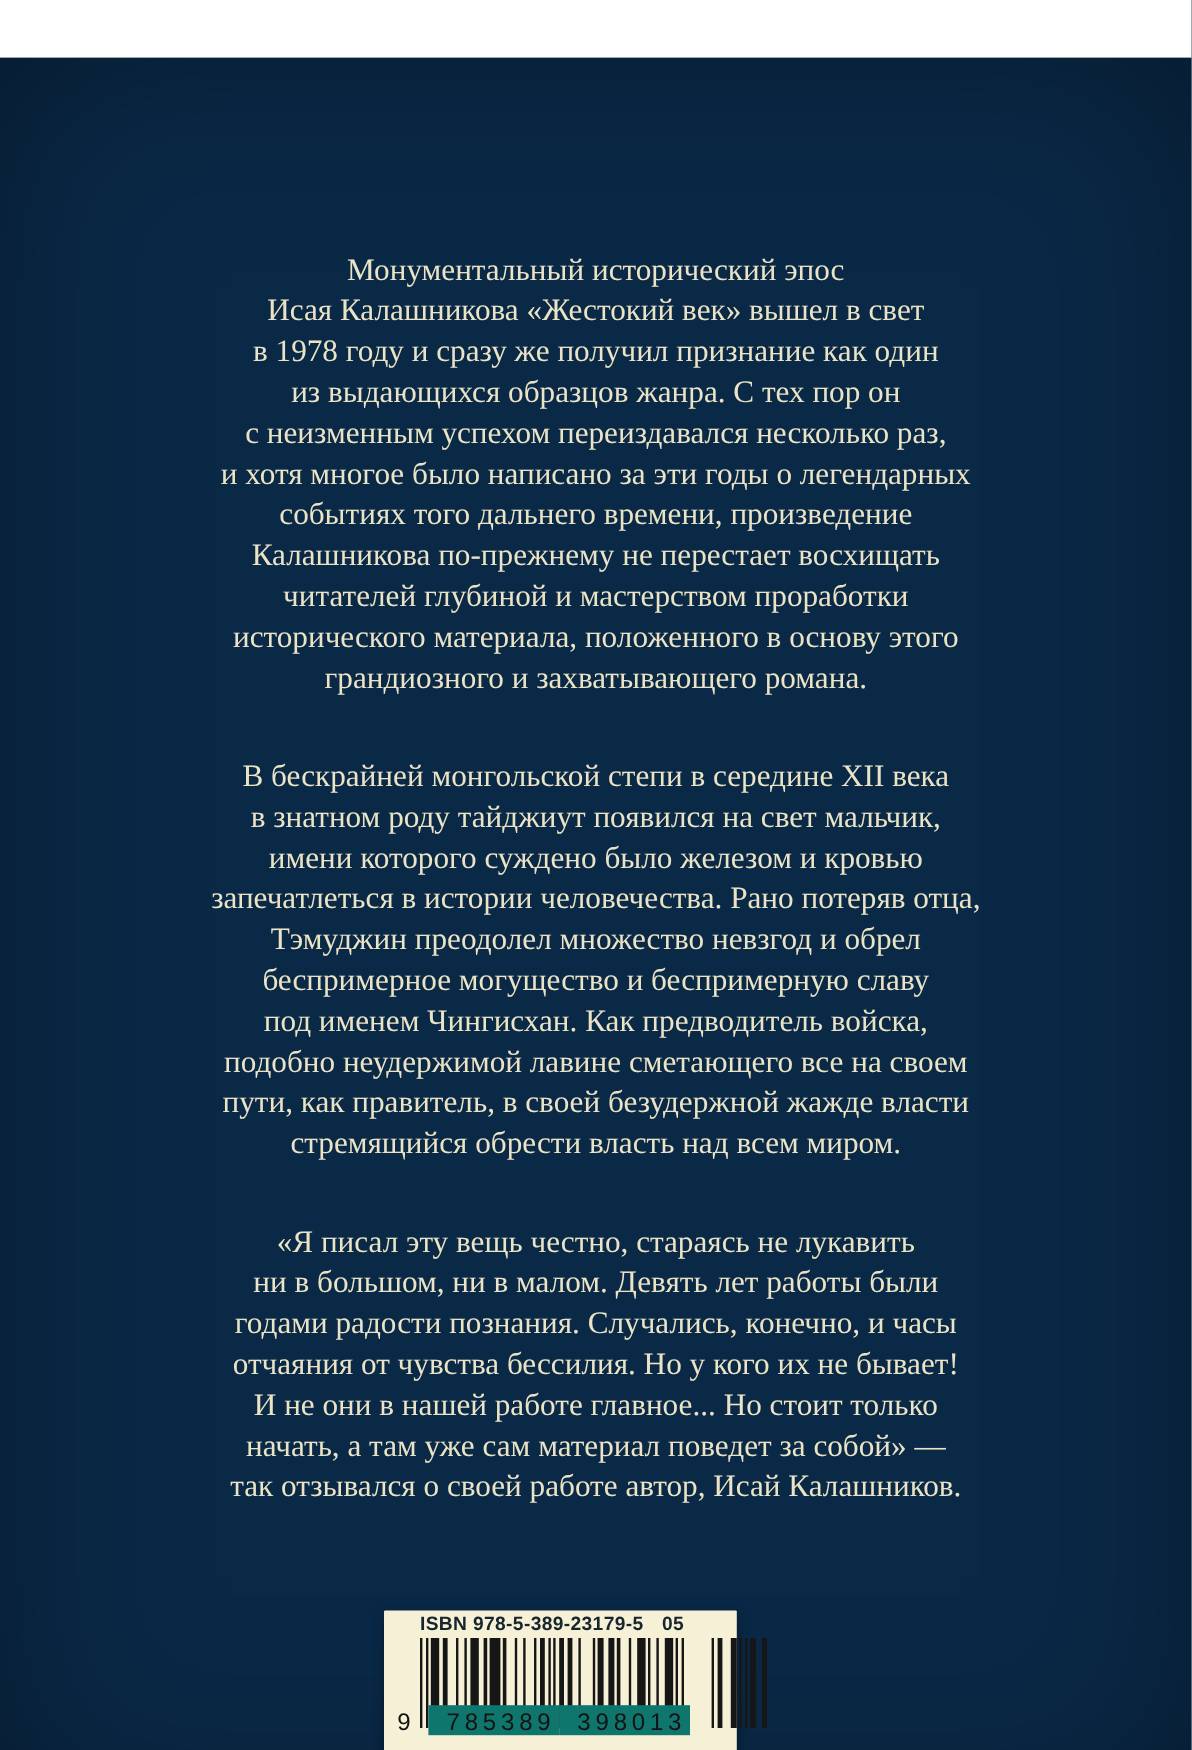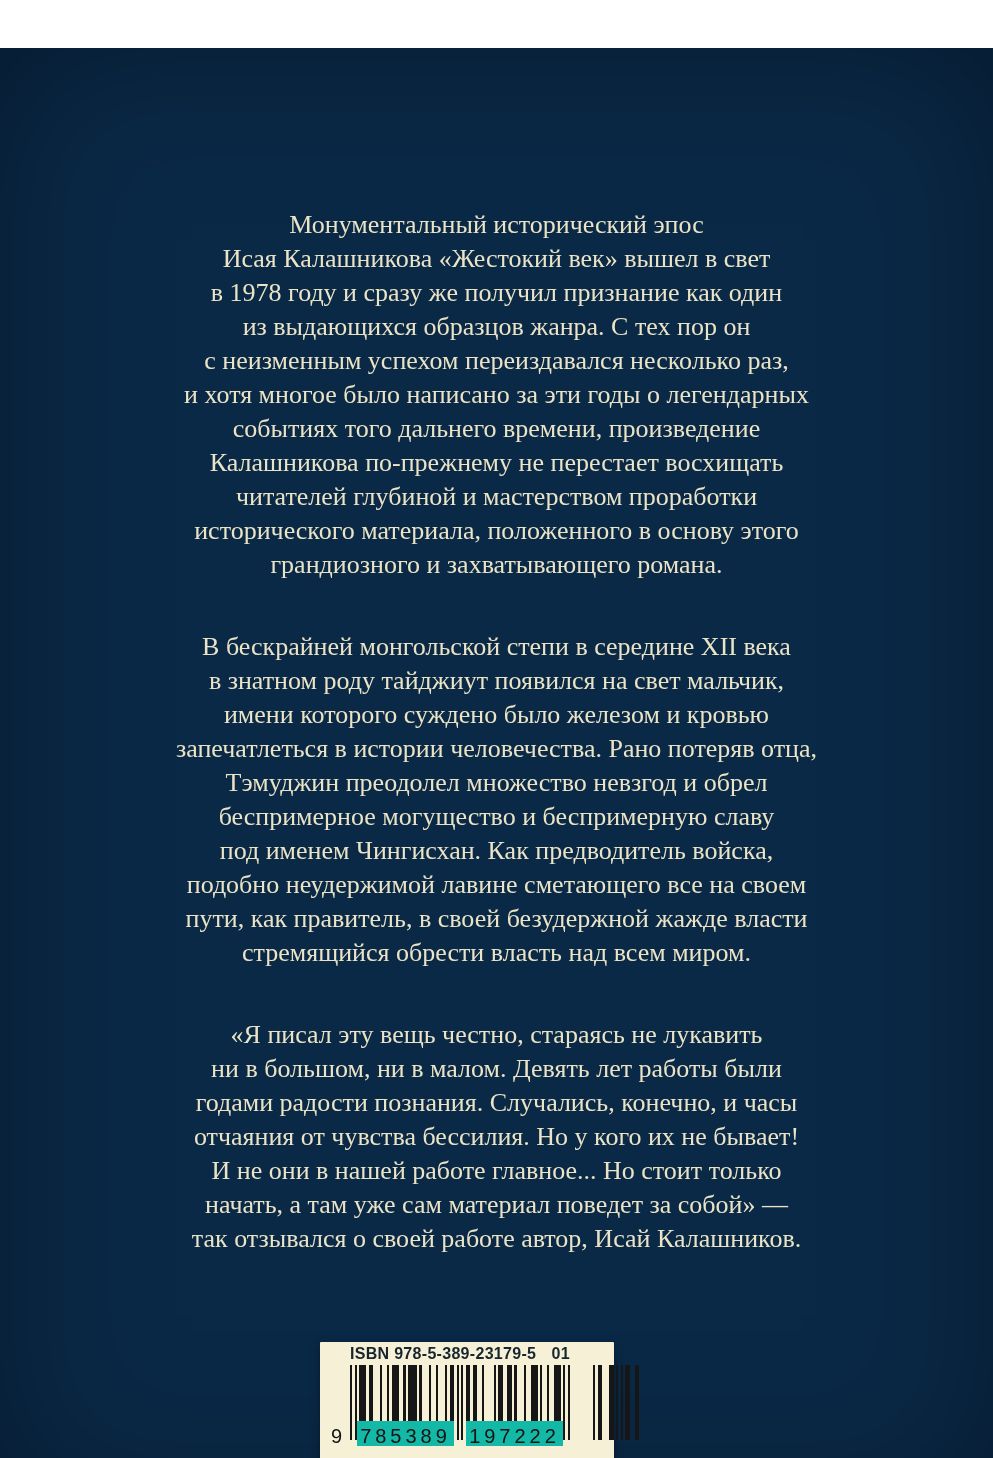--- a/index.html
+++ b/index.html
@@ -39,23 +39,23 @@
     white-space:nowrap;
   }
   #ean{
     position:absolute;left:30px;top:23px;width:220px;height:75px;
   }
   #addon{
     position:absolute;left:273px;top:23px;width:47px;height:75px;
   }
   .num-strip{
     position:absolute;bottom:-6px;height:25px;
-    background:#14b8a6;z-index:2;
+    background:#0f766e;z-index:2;
     display:flex;align-items:flex-end;justify-content:center;
-    font-size:20px;letter-spacing:4px;color:#131313;line-height:20px;
+    font-size:20px;letter-spacing:4px;color:#131313;line-height:20px;padding-left:12px;
   }
   #lead-digit{
     position:absolute;left:-19px;bottom:-6px;z-index:2;
     font-size:20px;color:#131313;line-height:20px;
   }
   
   #url-bar{
     position:absolute;
     left:323px;top:1417px;width:348px;height:26px;
     background:linear-gradient(#3e8cc0,#15598f);
@@ -102,26 +102,26 @@
 годами радости познания. Случались, конечно, и часы
 отчаяния от чувства бессилия. Но у кого их не бывает!
 И не они в нашей работе главное... Но стоит только
 начать, а там уже сам материал поведет за собой» —
 так отзывался о своей работе автор, Исай Калашников.</p>
   </div>
 
   <div id="barcode-panel">
     <div id="isbn-row">
       <span>ISBN 978-5-389-23179-5</span>
-      <span>01</span>
+      <span>05</span>
     </div>
     <div id="ean">
       <div id="lead-digit">9</div>
       <div class="num-strip" style="left:7px;width:97px">785389</div>
-      <div class="num-strip" style="left:116px;width:97px">197222</div>
+      <div class="num-strip" style="left:116px;width:97px">398013</div>
     <div style="position: absolute; top: 0px; bottom: 0px; background: rgb(22, 22, 22); left: 0px; width: 2.32px;"></div>
         <div style="position: absolute; top: 0px; bottom: 0px; background: rgb(22, 22, 22); left: 4.63px; width: 2.32px;"></div>
         <div style="position: absolute; top: 0px; bottom: 0px; background: rgb(22, 22, 22); left: 9.26px; width: 6.95px;"></div>
         <div style="position: absolute; top: 0px; bottom: 0px; background: rgb(22, 22, 22); left: 18.53px; width: 4.63px;"></div>
         <div style="position: absolute; top: 0px; bottom: 0px; background: rgb(22, 22, 22); left: 30.11px; width: 2.32px;"></div>
         <div style="position: absolute; top: 0px; bottom: 0px; background: rgb(22, 22, 22); left: 37.06px; width: 2.32px;"></div>
         <div style="position: absolute; top: 0px; bottom: 0px; background: rgb(22, 22, 22); left: 41.69px; width: 6.95px;"></div>
         <div style="position: absolute; top: 0px; bottom: 0px; background: rgb(22, 22, 22); left: 53.27px; width: 2.32px;"></div>
         <div style="position: absolute; top: 0px; bottom: 0px; background: rgb(22, 22, 22); left: 57.9px; width: 9.26px;"></div>
         <div style="position: absolute; top: 0px; bottom: 0px; background: rgb(22, 22, 22); left: 69.48px; width: 2.32px;"></div>

